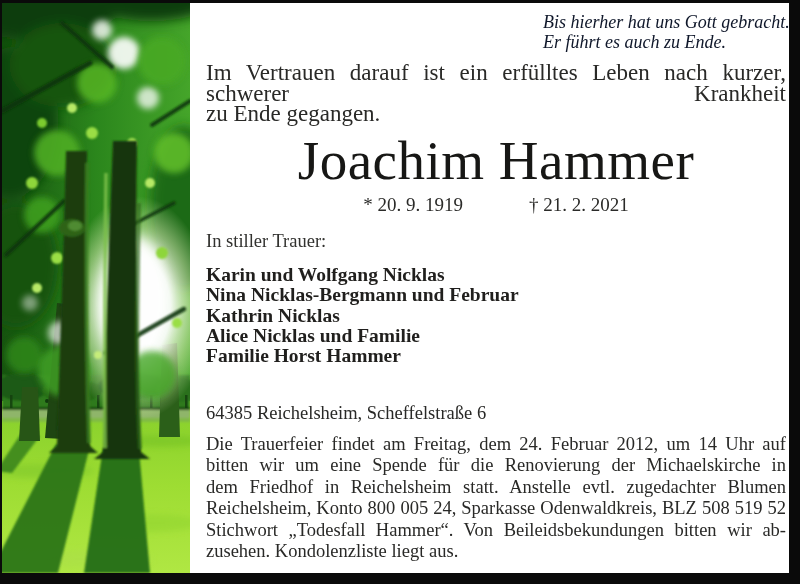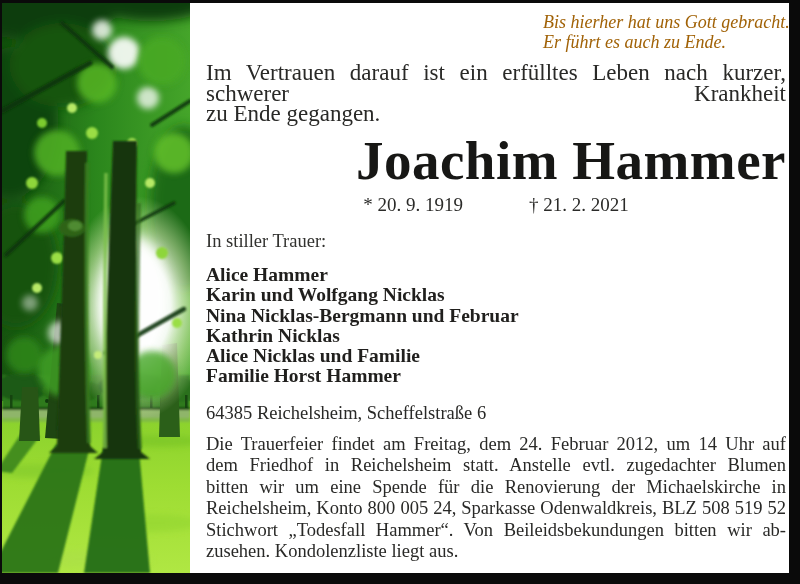--- a/index.html
+++ b/index.html
@@ -25,31 +25,31 @@
   .content {
     position: absolute; left: 204px; top: 0;
     width: 580px; height: 570px;
     font-size: 18.5px;
     color: #29292.7px;
     color: #292927;
   }
   .quote {
     position: absolute; left: 337px; top: 9px;
     font-style: italic; font-size: 18px; line-height: 20px;
-    white-space: nowrap; color: #a16207;
+    white-space: nowrap; color: #0f172a;
   }
   .intro {
     position: absolute; left: 0; right: 0; top: 60px;
     font-size: 23px; line-height: 20.6px;
   }
   .jline { text-align: justify; text-align-last: justify; }
   .name {
     position: absolute; left: 0; right: 0; top: 130px;
-    text-align: right;
-    font-size: 55px; font-weight: bold; line-height: 1;
+    text-align: center;
+    font-size: 55px; font-weight: normal; line-height: 1;
     letter-spacing: 0.5px; color: #171715;
     white-space: nowrap;
   }
   .dates {
     position: absolute; left: 0; right: 0; top: 191px;
     text-align: center; font-size: 19px; color: #2b2b29;
   }
   .dates span { margin: 0 33px; }
   .trauer {
     position: absolute; left: 0; top: 228px;
@@ -237,33 +237,32 @@
 
     <div class="name">Joachim Hammer</div>
 
     <div class="dates">
       <span>* 20. 9. 1919</span><span>† 21. 2. 2021</span>
     </div>
 
     <div class="trauer">In stiller Trauer:</div>
 
     <div class="mourners">
-      <div>Alice Hammer</div>
       <div>Karin und Wolfgang Nicklas</div>
       <div>Nina Nicklas-Bergmann und Februar</div>
       <div>Kathrin Nicklas</div>
       <div>Alice Nicklas und Familie</div>
       <div>Familie Horst Hammer</div>
     </div>
 
     <div class="address">64385 Reichelsheim, Scheffelstraße 6</div>
 
     <div class="funeral">
       <div class="jline">Die Trauerfeier findet am Freitag, dem 24. Februar 2012, um 14 Uhr auf</div>
+      <div class="jline">bitten wir um eine Spende für die Renovierung der Michaelskirche in</div>
       <div class="jline">dem Friedhof in Reichelsheim statt. Anstelle evtl. zugedachter Blumen</div>
-      <div class="jline">bitten wir um eine Spende für die Renovierung der Michaelskirche in</div>
       <div class="jline">Reichelsheim, Konto 800 005 24, Sparkasse Odenwaldkreis, BLZ 508 519 52</div>
       <div class="jline">Stichwort „Todesfall Hammer“. Von Beileidsbekundungen bitten wir ab-</div>
       <div>zusehen. Kondolenzliste liegt aus.</div>
     </div>
 
   </div>
 </div>
 
 </body></html>

